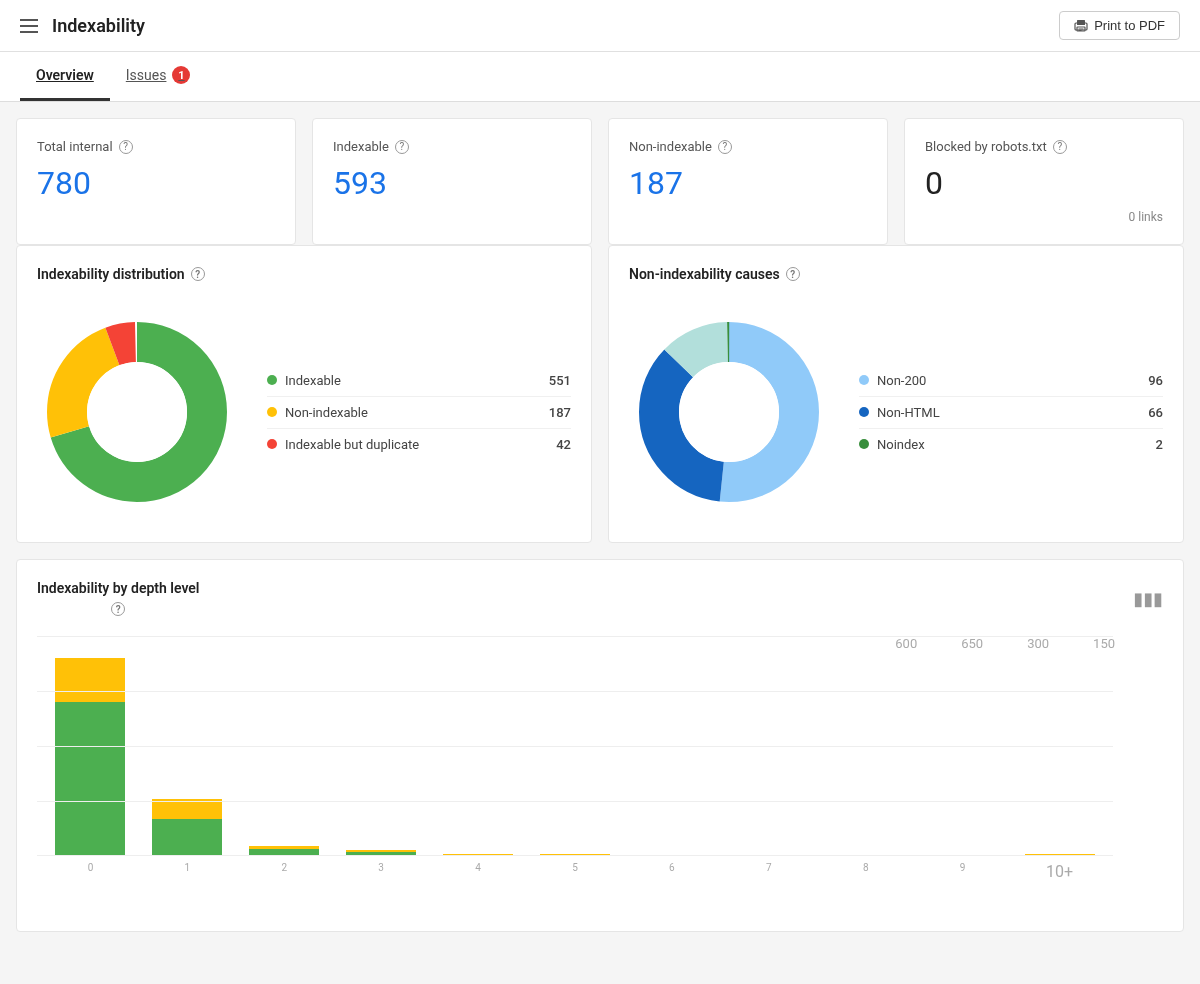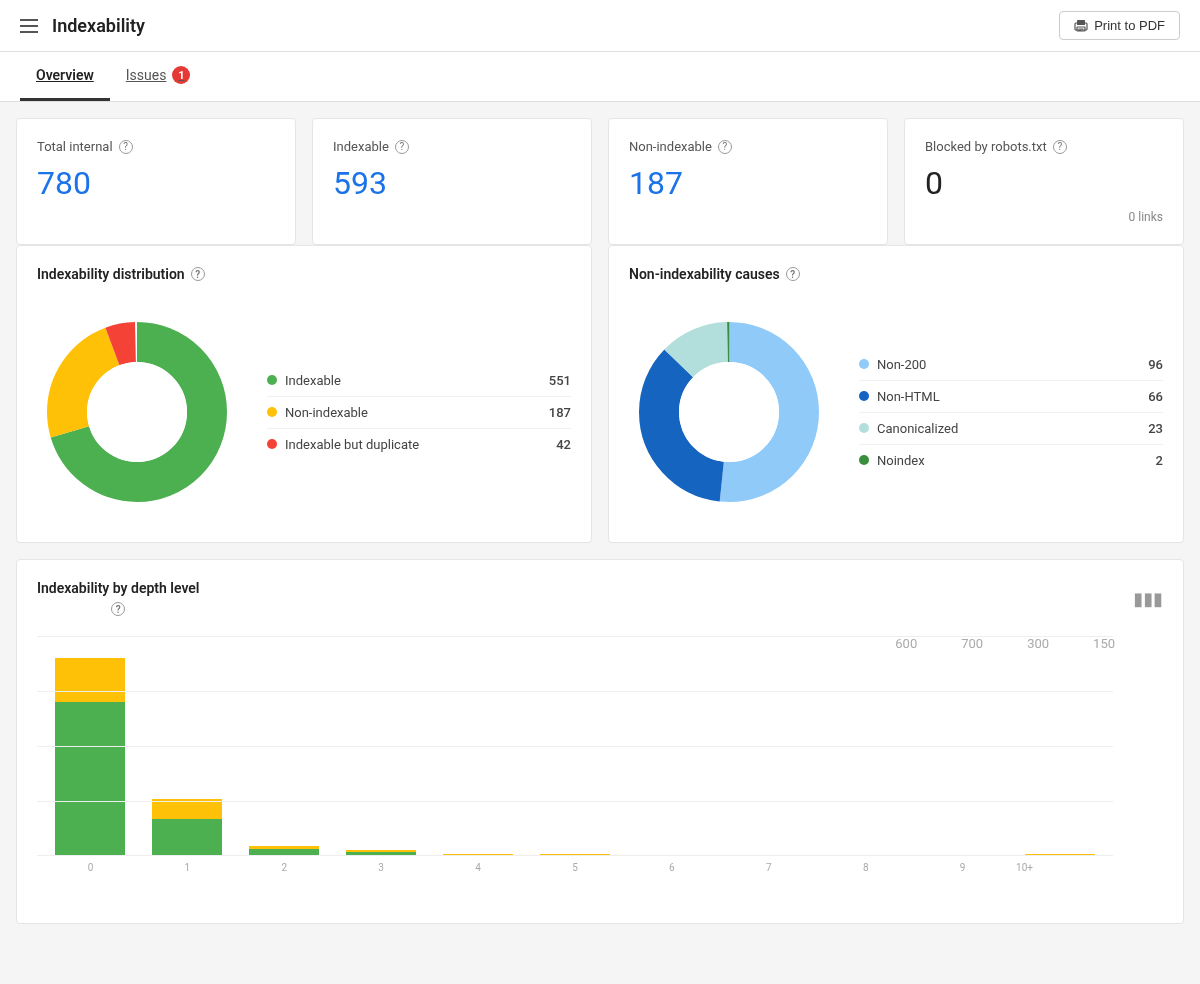--- a/index.html
+++ b/index.html
@@ -352,25 +352,20 @@
             <div class="legend-dot" style="background:#90caf9"></div>
             <span class="legend-label">Non-200</span>
             <span class="legend-value">96</span>
           </div>
           <div class="legend-item">
             <div class="legend-dot" style="background:#1565c0"></div>
             <span class="legend-label">Non-HTML</span>
             <span class="legend-value">66</span>
           </div>
           <div class="legend-item">
-            <div class="legend-dot" style="background:#b2dfdb"></div>
-            <span class="legend-label">Canonicalized</span>
-            <span class="legend-value">23</span>
-          </div>
-          <div class="legend-item">
             <div class="legend-dot" style="background:#388e3c"></div>
             <span class="legend-label">Noindex</span>
             <span class="legend-value">2</span>
           </div>
         </div>
       </div>
     </div>
   </div>
 
   <div class="depth-card">
@@ -445,35 +440,35 @@
               <div style="background:#ffc107;height:1px;"></div>
               <div style="background:#f88;height:1px;"></div>
             </div>
           </div>
 
         </div>
       </div>
 
       <div style="position:absolute;right:0;top:0;height:220px;display:flex;flex-direction:row;justify-content:space-between;font-size:13px;color:#aaa;padding-right:4px;gap:44px;">
         <span>600</span>
-        <span>700</span>
+        <span>650</span>
         <span>300</span>
         <span>150</span>
         <span></span>
       </div>
 
       <div style="display:flex;gap:10px;padding:6px 10px 0 10px;margin-right:50px;">
         <span style="flex:1;text-align:center;font-size:10px;color:#aaa;">0</span>
         <span style="flex:1;text-align:center;font-size:10px;color:#aaa;">1</span>
         <span style="flex:1;text-align:center;font-size:10px;color:#aaa;">2</span>
         <span style="flex:1;text-align:center;font-size:10px;color:#aaa;">3</span>
         <span style="flex:1;text-align:center;font-size:10px;color:#aaa;">4</span>
         <span style="flex:1;text-align:center;font-size:10px;color:#aaa;">5</span>
         <span style="flex:1;text-align:center;font-size:10px;color:#aaa;">6</span>
         <span style="flex:1;text-align:center;font-size:10px;color:#aaa;">7</span>
         <span style="flex:1;text-align:center;font-size:10px;color:#aaa;">8</span>
         <span style="flex:1;text-align:center;font-size:10px;color:#aaa;">9</span>
-        <span style="flex:1;text-align:left;font-size:10px;color:#aaa;">10+</span>
+        <span style="flex:1;text-align:center;font-size:16px;color:#aaa;">10+</span>
       </div>
     </div>
   </div>
 
 </div>
 
 </body></html>

